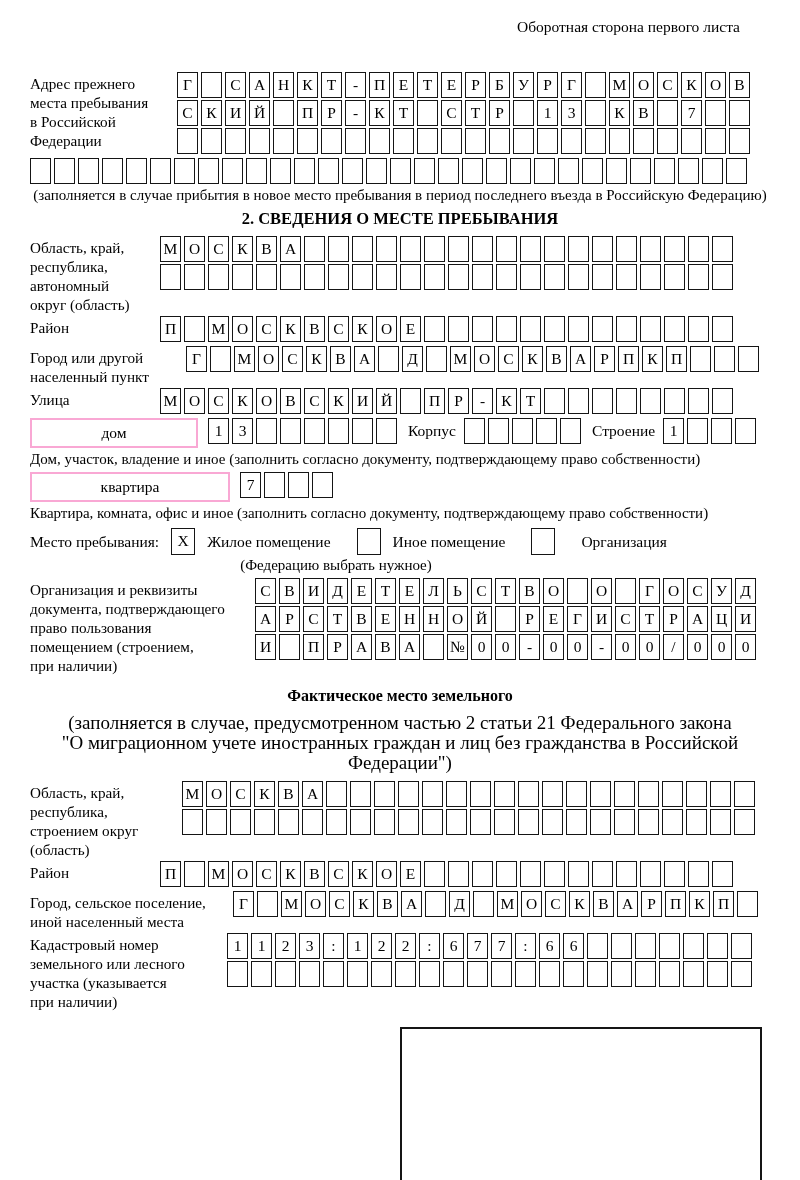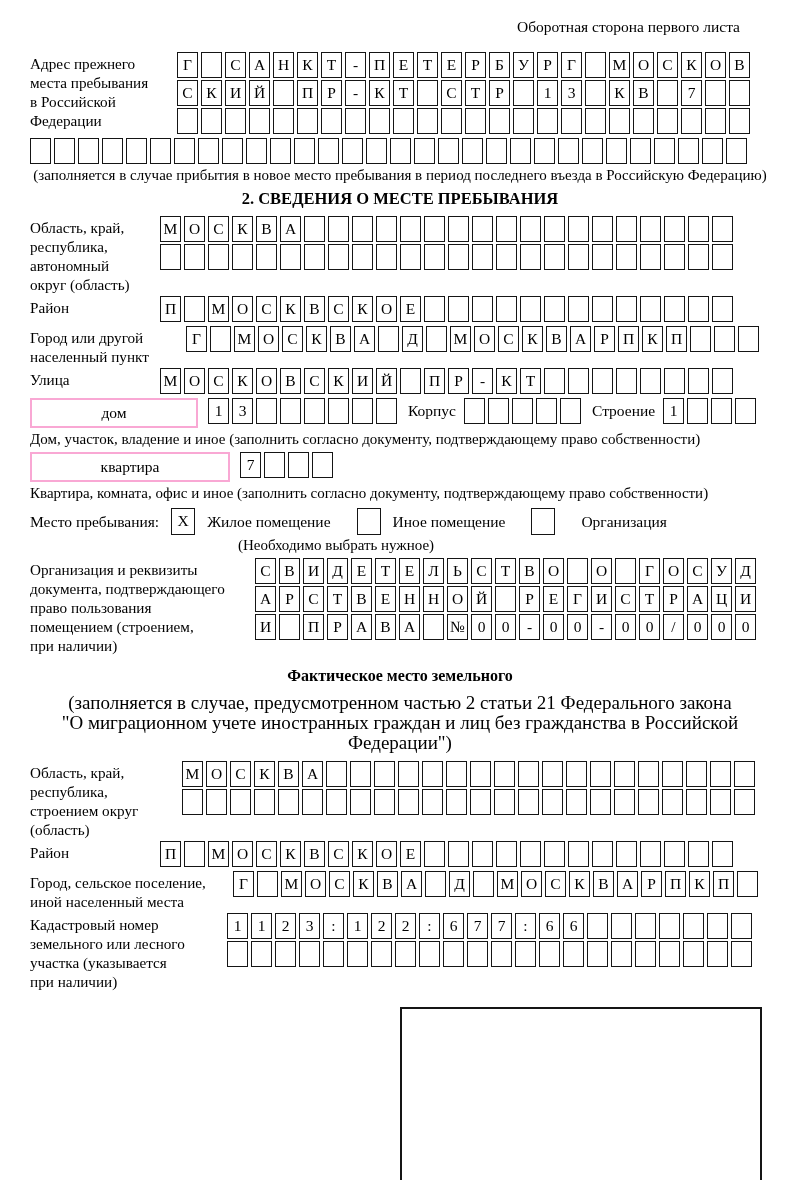--- a/index.html
+++ b/index.html
@@ -2,21 +2,21 @@
 <html><head>
 <meta charset="utf-8">
 <style>
   html,body {margin:0; padding:0; background:#fff;}
   .page {
     width:800px; height:1180px; box-sizing:border-box;
     padding:18px 30px 0 30px; overflow:hidden;
     font-family:"Liberation Serif", serif; color:#000; background:#fff;
     position:relative;
   }
-  .header {text-align:right; font-size:15.5px; padding-right:30px; margin-bottom:16px;}
+  .header {text-align:right; font-size:15.5px; padding-right:30px; margin-bottom:36px;}
 
   .frow {display:flex; align-items:flex-start; margin-bottom:2px;}
   .flabel {flex:none; font-size:15.2px; line-height:19px; padding-top:2px;}
   .lw147{width:147px}.lw130{width:130px}.lw156{width:156px}
   .lw225{width:225px}.lw152{width:152px}.lw203{width:203px}.lw197{width:197px}
 
   .cellrows {display:flex; flex-direction:column;}
   .cells {display:flex; flex-wrap:nowrap; margin-bottom:2px;}
   .cell {
     flex:none; width:21px; height:26px; box-sizing:border-box;
@@ -391,21 +391,21 @@
     <span>Жилое помещение</span>
     <span class="stay-gap-lg"></span>
     <span class="checkbox"></span>
     <span class="stay-gap"></span>
     <span>Иное помещение</span>
     <span class="stay-gap-lg"></span>
     <span class="checkbox"></span>
     <span class="stay-gap-lg"></span>
     <span>Организация</span>
   </div>
-  <div class="choose-note">(Необходимо выбрать нужное)</div>
+  <div class="choose-note">(Федерацию выбрать нужное)</div>
 
   <div class="frow">
     <div class="flabel lw225">
       <div>Организация и реквизиты</div>
       <div>документа, подтверждающего</div>
       <div>право пользования</div>
       <div>помещением (строением,</div>
       <div>при наличии)</div>
     </div>
     <div class="cellrows">

